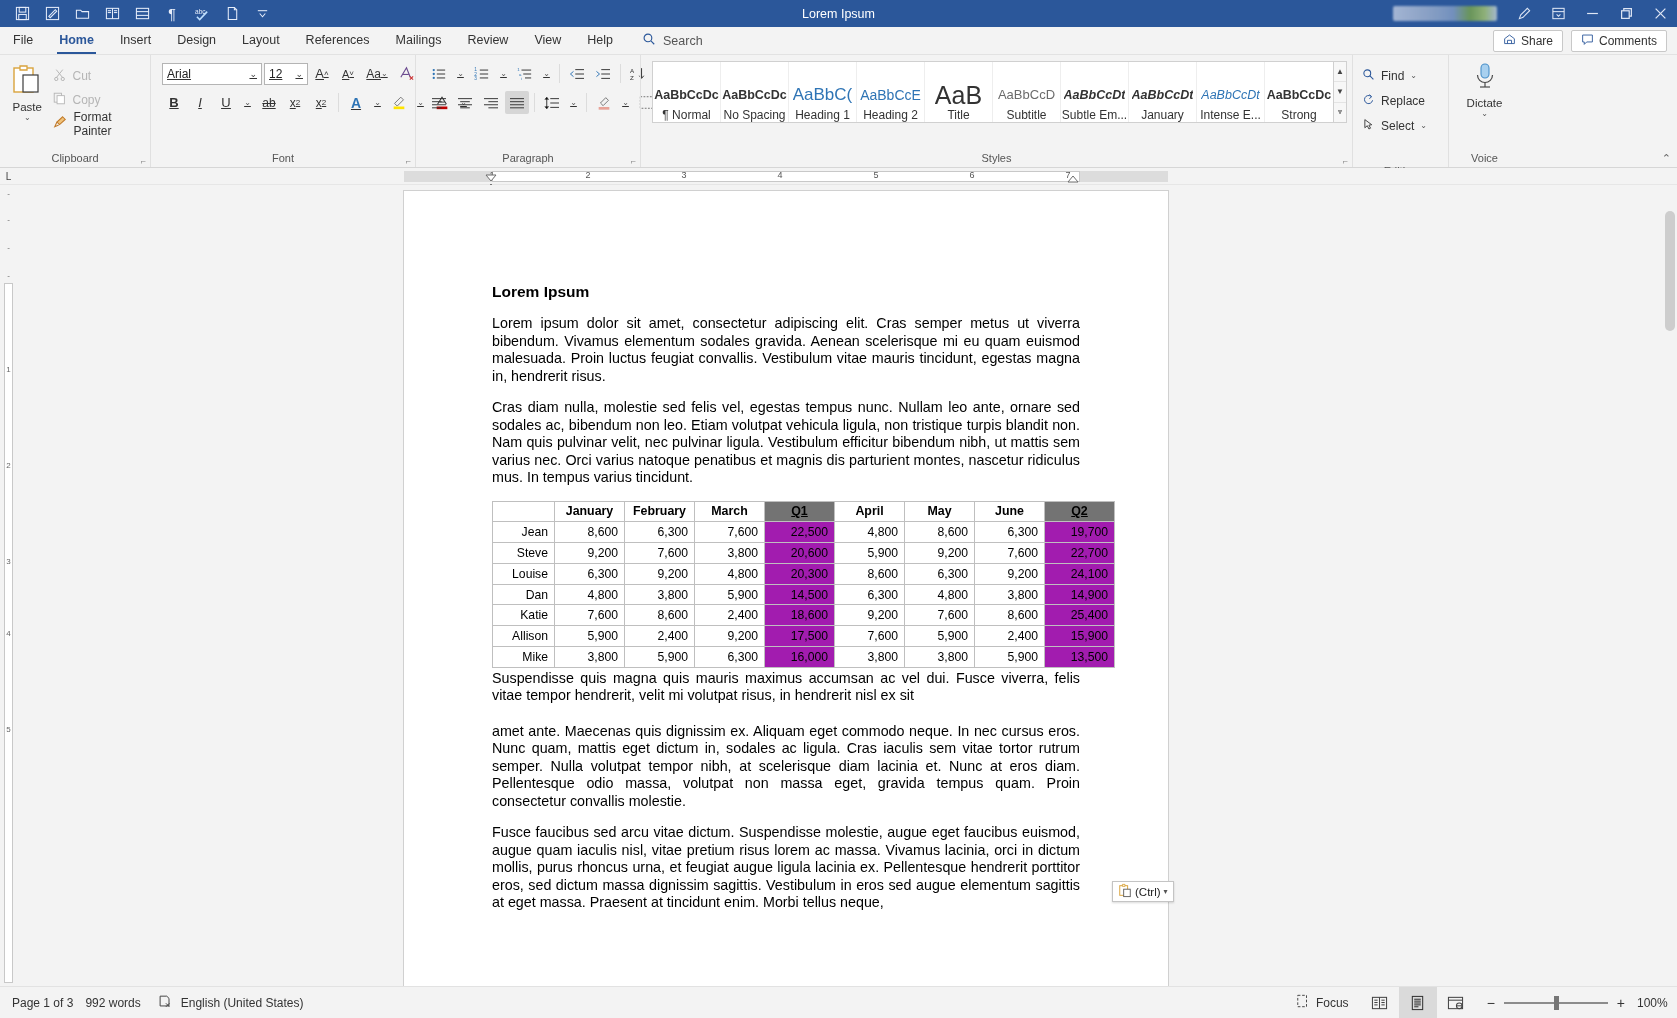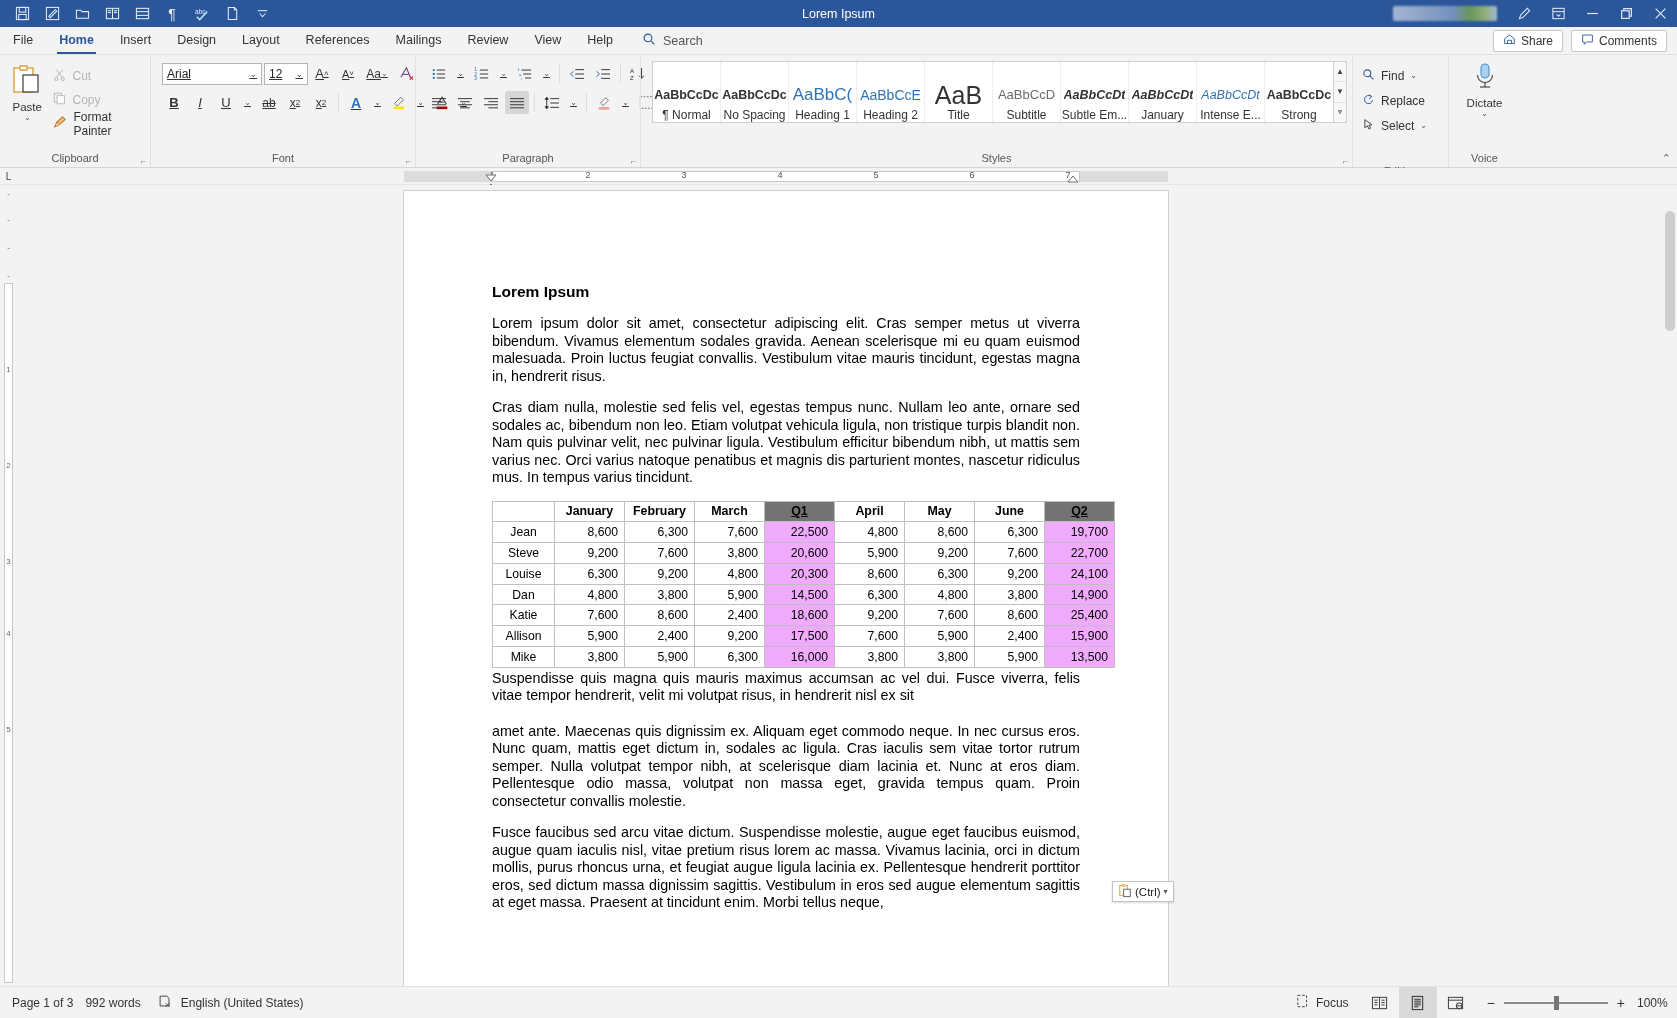--- a/index.html
+++ b/index.html
@@ -154,23 +154,23 @@
   }
   
   table.wtable {
     border-collapse: collapse; width: 620px; margin: 0 0 2px 0; table-layout: fixed;
     font-size: 12.2px;
   }
   table.wtable td, table.wtable th {
     border: 1px solid #bfbfbf; height: 20.8px; padding: 0 6px; color:#000; font-weight:400;
   }
   table.wtable th { font-weight: 700; text-align: center; font-size:12.4px; }
-  table.wtable td.name { text-align: center; }
+  table.wtable td.name { text-align: right; }
   table.wtable td.num { text-align: right; }
-  .hl { background: #f0abfc; }
+  .hl { background: #a21caf; }
   .hl-head { background:#737373; }
   .u { text-decoration: underline; }
   .col-name { width: 62px; }
   .col-mo { width: 70px; }
   .col-q { width: 70px; }
   
   .paste-opt {
     position:absolute; left: 1112px; top: 696px; height: 21px;
     display:flex; align-items:center; gap:3px; padding: 0 5px;
     background:#fff; border:1px solid #c4c4c4; font-size:11.5px; color:#222;

